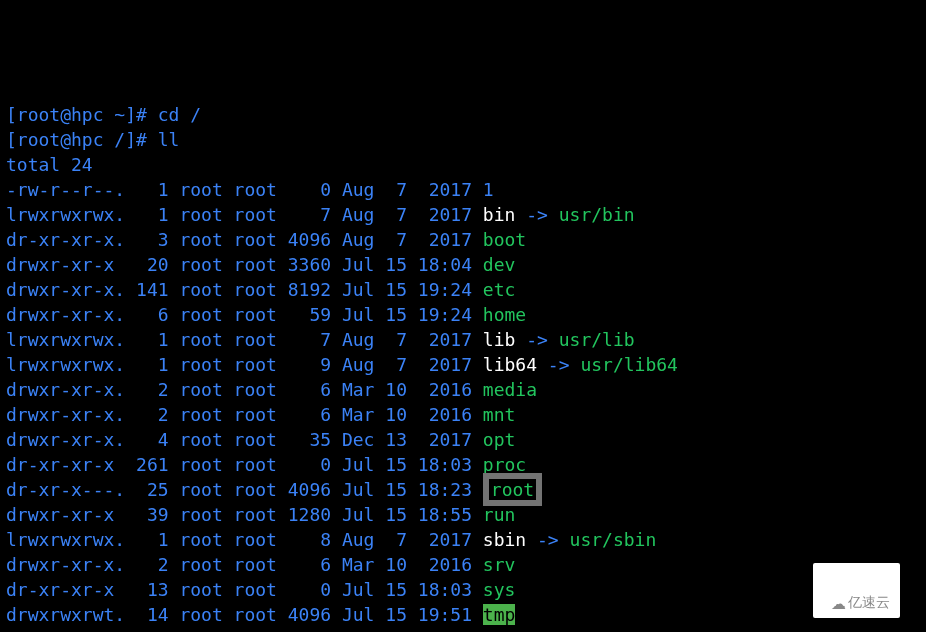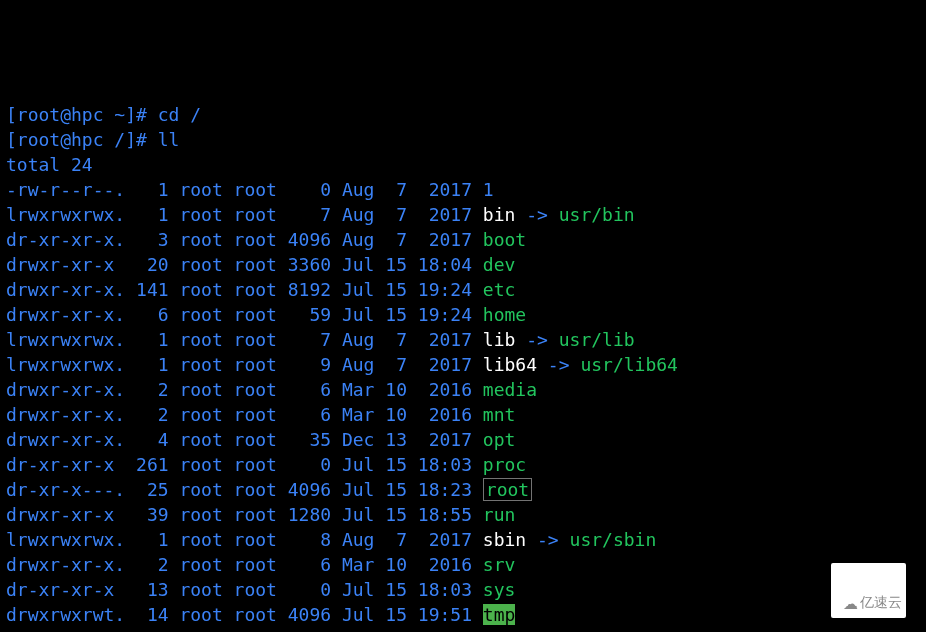--- a/index.html
+++ b/index.html
@@ -14,29 +14,29 @@
     overflow: hidden;
     padding: 2px 6px;
     position: relative;
     white-space: pre;
   }
   .ln { white-space: pre; }
   .wht { color: #3b82f6; }
   .blue { color: #22c55e; }
   .cyan { color: #ffffff; }
   .green-bg { background: #4cb24c; color: #000; margin-top: 43px; }
-  .box-red { border: 1px solid #737373; padding: 0 2px; }
+  .box-red { border: 6px solid #737373; padding: 0 2px; }
   .watermark {
     position: absolute;
-    right: 20px;
+    right: 26px;
     bottom: 14px;
     background: #fff;
     color: #888;
     font-size: 14px;
-    padding: 2px 4px;
+    padding: 2px 10px;
     border-radius: 2px;
     font-family: sans-serif;
     box-shadow: 0 1px 4px rgba(0,0,0,.3);
   }
   .watermark .logo { font-size: 15px; margin-right: 2px; vertical-align: middle;}
 </style>
 </head>
 <body>
 
 

